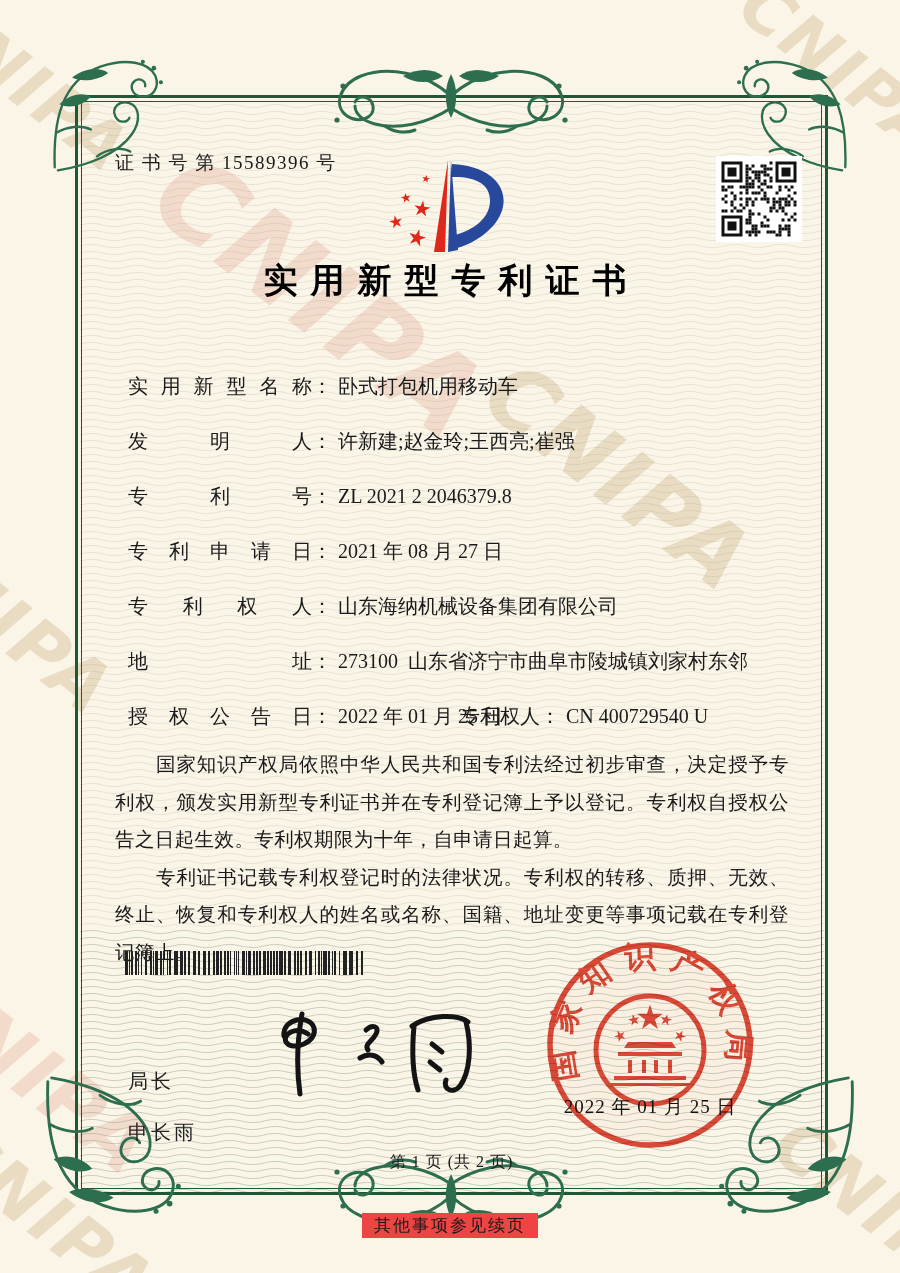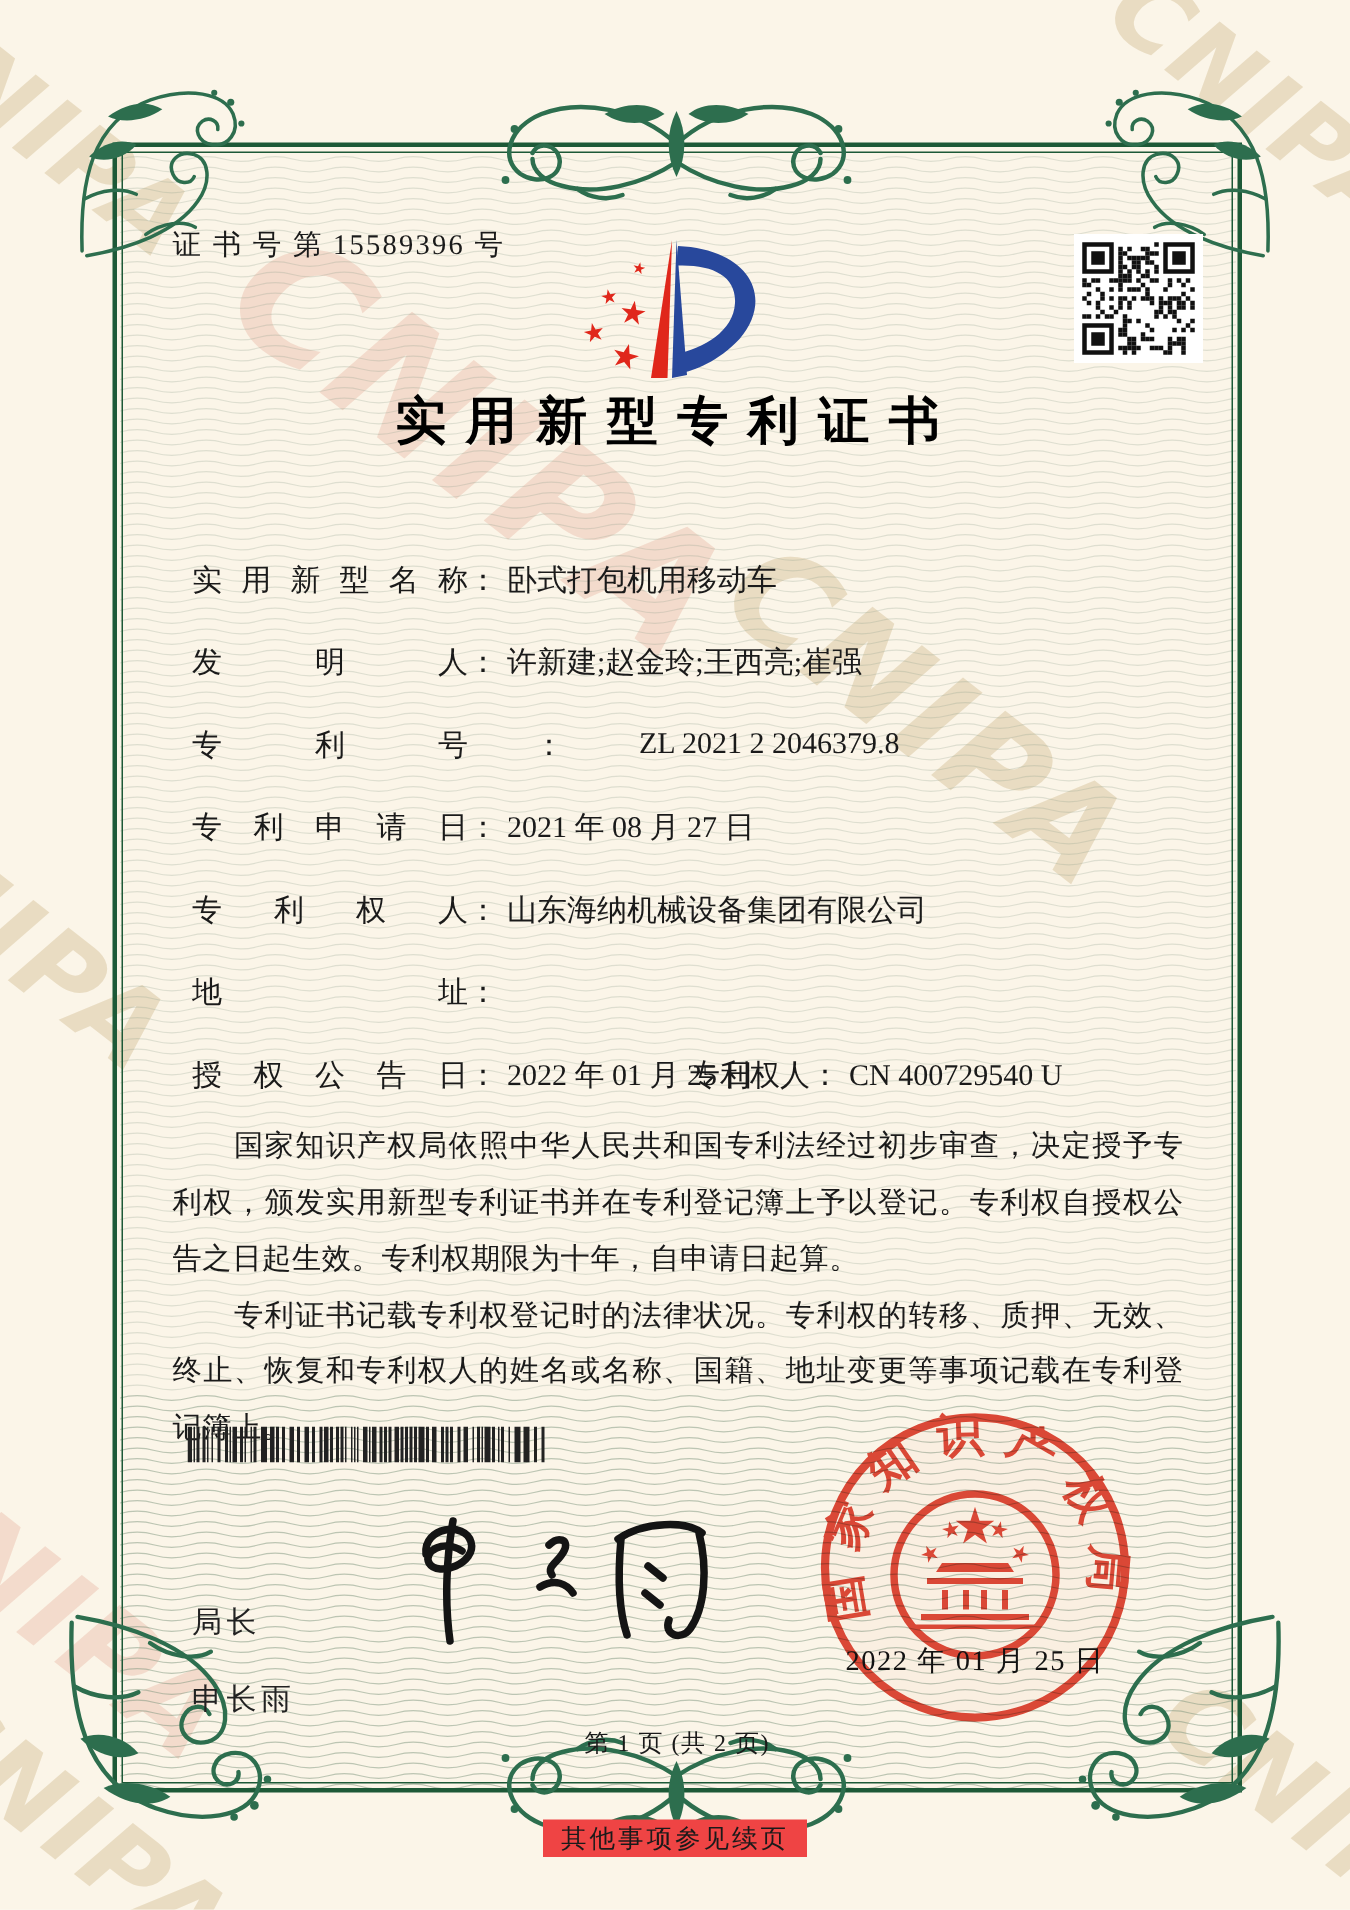--- a/index.html
+++ b/index.html
@@ -29,21 +29,21 @@
   .cert-no{position:absolute;left:115px;top:150px;font-size:19px;letter-spacing:1.5px;}
 
   .logo{position:absolute;left:363px;top:146px;}
   .qr{position:absolute;left:716px;top:156px;background:#fff;}
 
   .title{position:absolute;left:75px;top:258px;width:753px;margin:0;
          text-align:center;font-size:34px;font-weight:700;letter-spacing:13px;color:#000;}
 
   .fields{position:absolute;left:128px;top:373px;width:665px;font-size:20px;}
   .row{position:absolute;left:0;display:flex;align-items:center;white-space:pre;}
-  .r0{top:0;} .r1{top:55px;} .r2{top:110px;gap:44px;} .r3{top:165px;}
+  .r0{top:0;} .r1{top:55px;} .r2{top:110px;} .r3{top:165px;}
   .r4{top:220px;} .r5{top:275px;} .r6{top:330px;}
   .lbl-text{display:inline-block;width:184px;text-align:justify;text-align-last:justify;}
   .colon{margin-right:6px;}
   .pair2{position:absolute;left:332px;top:0;white-space:pre;}
 
   .paras{position:absolute;left:115px;top:746px;width:674px;font-size:19.5px;
          line-height:37.5px;text-align:justify;letter-spacing:0.4px;}
   .paras p{margin:0;text-indent:2.1em;}
 
   .barcode{position:absolute;left:125px;top:951px;}
@@ -487,21 +487,21 @@
     </svg>
 
   <h1 class="title">实用新型专利证书</h1>
 
   <div class="fields">
     <div class="row r0"><span class="lbl-text">实用新型名称</span><span class="colon">：</span><span class="val">卧式打包机用移动车</span></div>
     <div class="row r1"><span class="lbl-text">发明人</span><span class="colon">：</span><span class="val">许新建;赵金玲;王西亮;崔强</span></div>
     <div class="row r2"><span class="lbl-text">专利号</span><span class="colon">：</span><span class="val">ZL 2021 2 2046379.8</span></div>
     <div class="row r3"><span class="lbl-text">专利申请日</span><span class="colon">：</span><span class="val">2021 年 08 月 27 日</span></div>
     <div class="row r4"><span class="lbl-text">专利权人</span><span class="colon">：</span><span class="val">山东海纳机械设备集团有限公司</span></div>
-    <div class="row r5"><span class="lbl-text">地址</span><span class="colon">：</span></div>
+    <div class="row r5"><span class="lbl-text">地址</span><span class="colon">：</span><span class="val">273100  山东省济宁市曲阜市陵城镇刘家村东邻</span></div>
     <div class="row r6">
       <span class="lbl-text">授权公告日</span><span class="colon">：</span><span class="val">2022 年 01 月 25 日</span>
       <span class="pair2"><span>专利权人</span><span class="colon">：</span><span>CN 400729540 U</span></span>
     </div>
   </div>
 
   <div class="paras">
     <p>国家知识产权局依照中华人民共和国专利法经过初步审查，决定授予专利权，颁发实用新型专利证书并在专利登记簿上予以登记。专利权自授权公告之日起生效。专利权期限为十年，自申请日起算。</p>
     <p>专利证书记载专利权登记时的法律状况。专利权的转移、质押、无效、终止、恢复和专利权人的姓名或名称、国籍、地址变更等事项记载在专利登记簿上。</p>
   </div>

